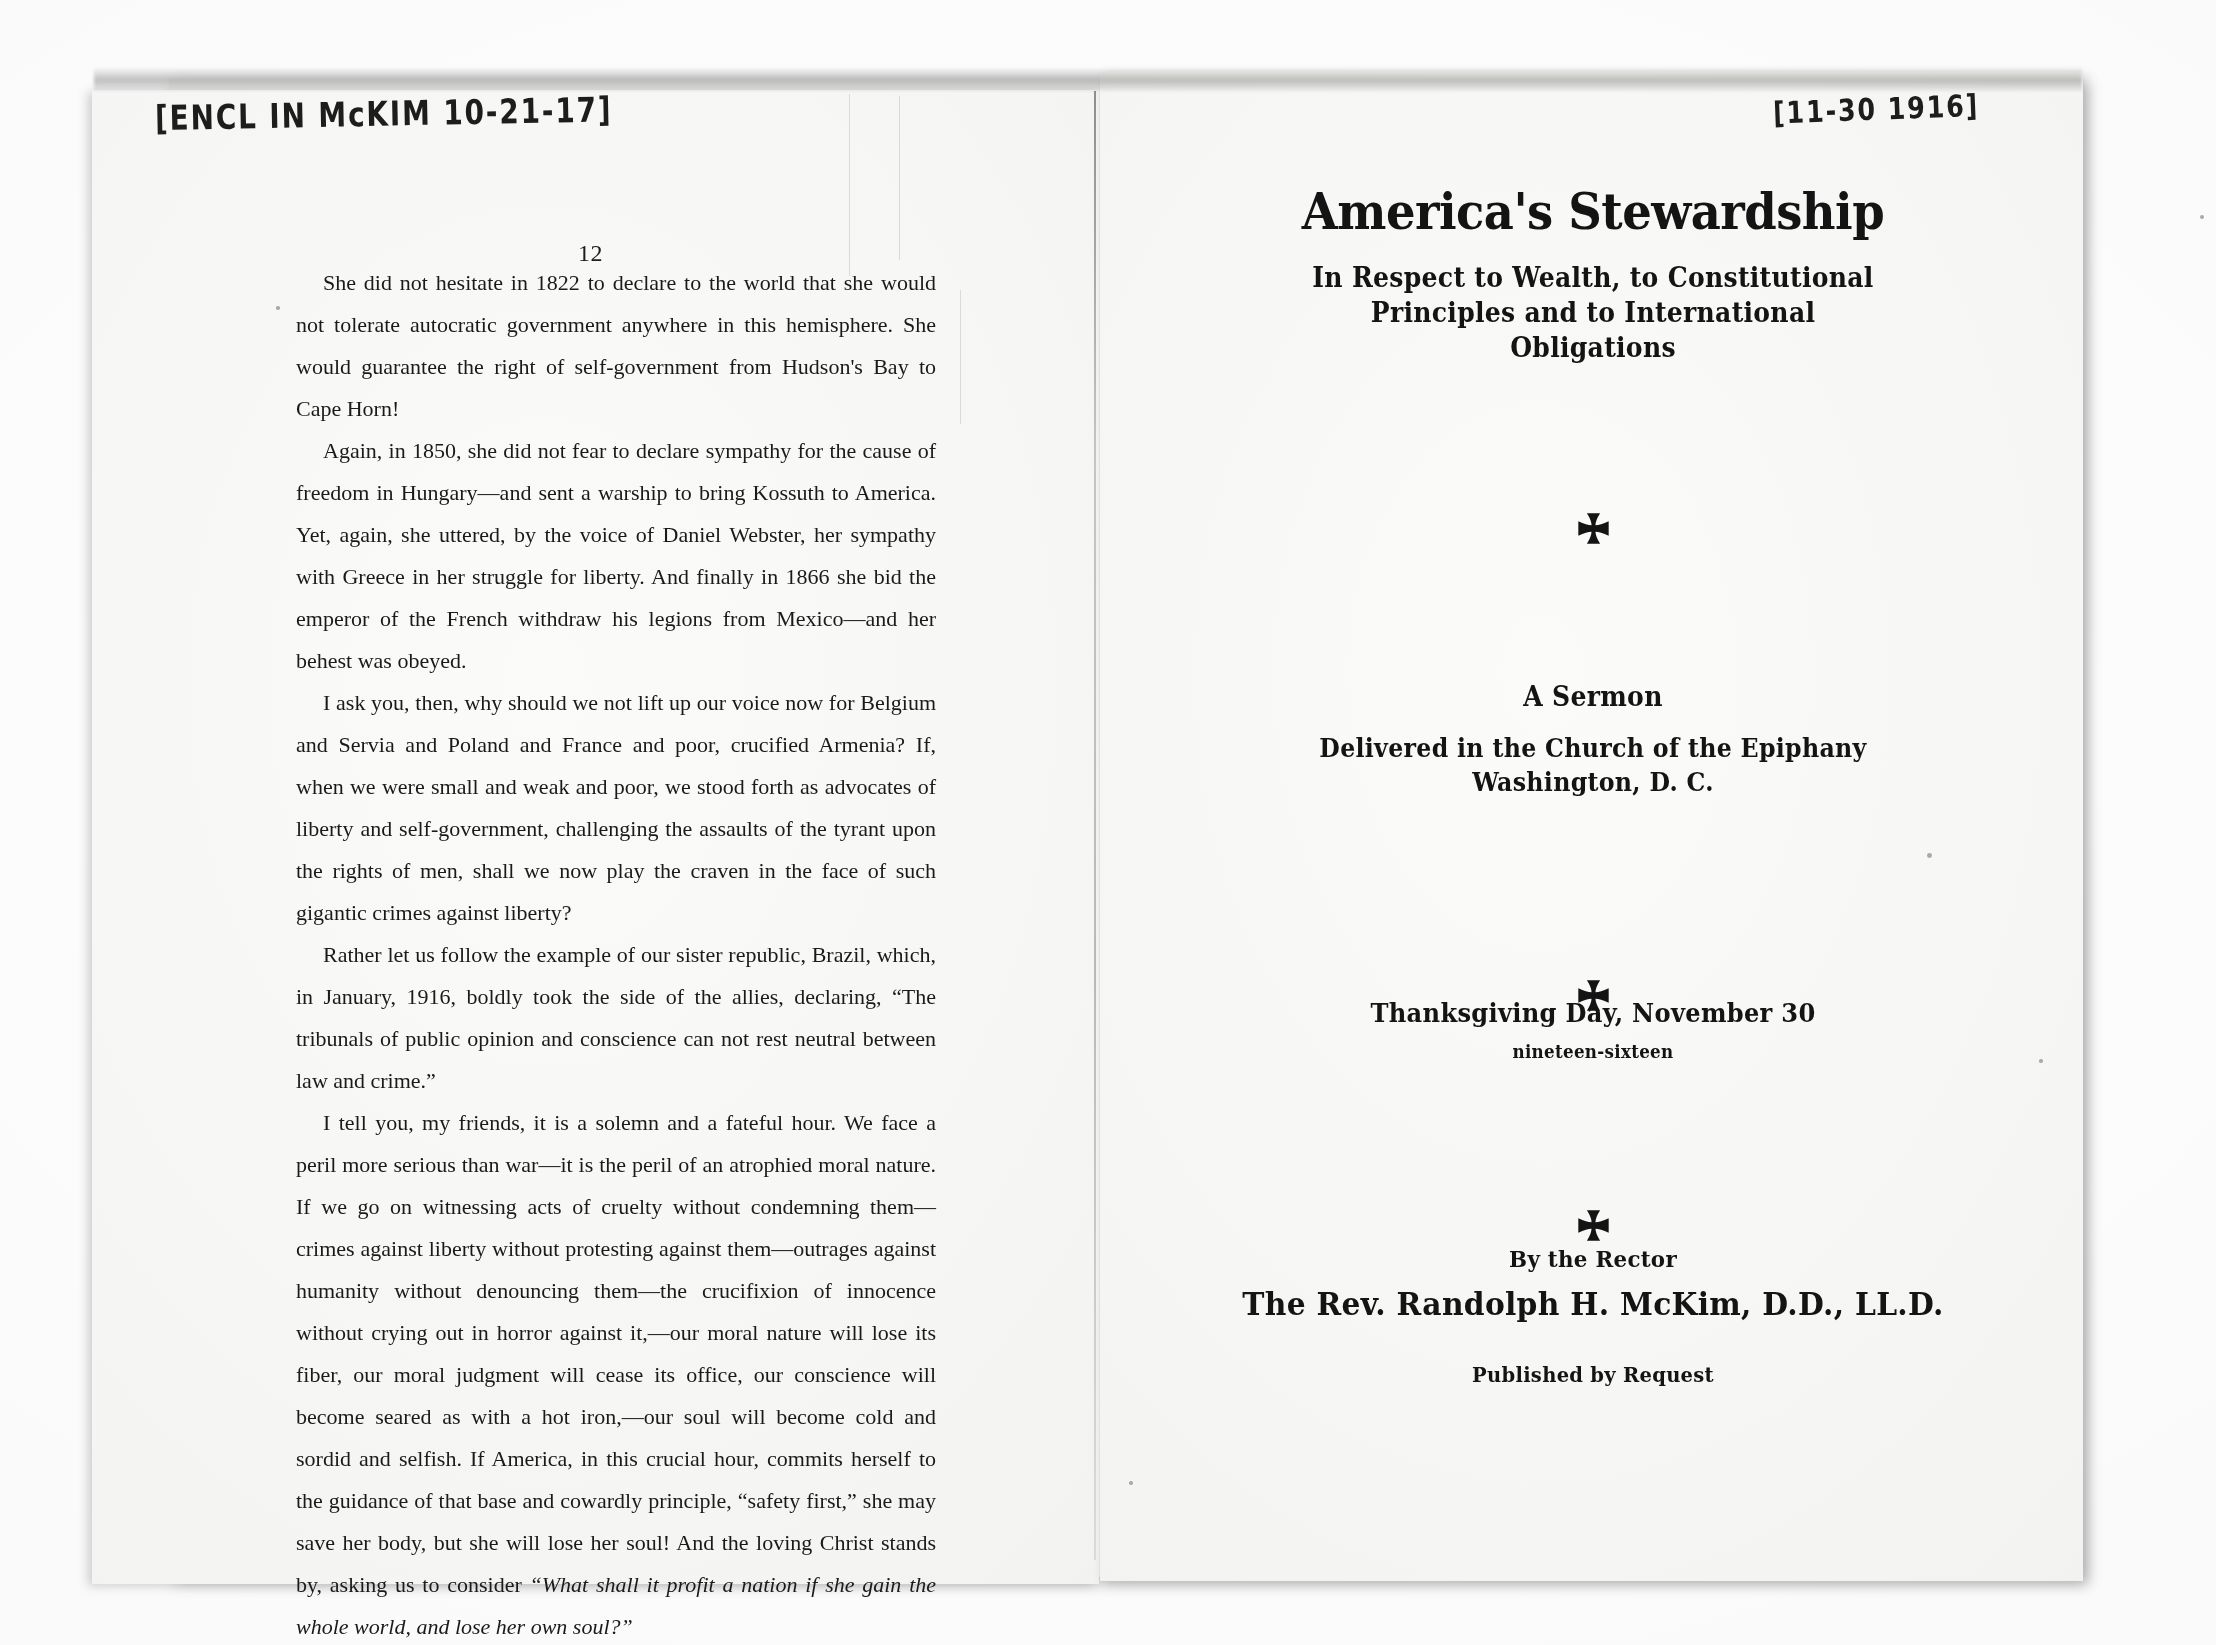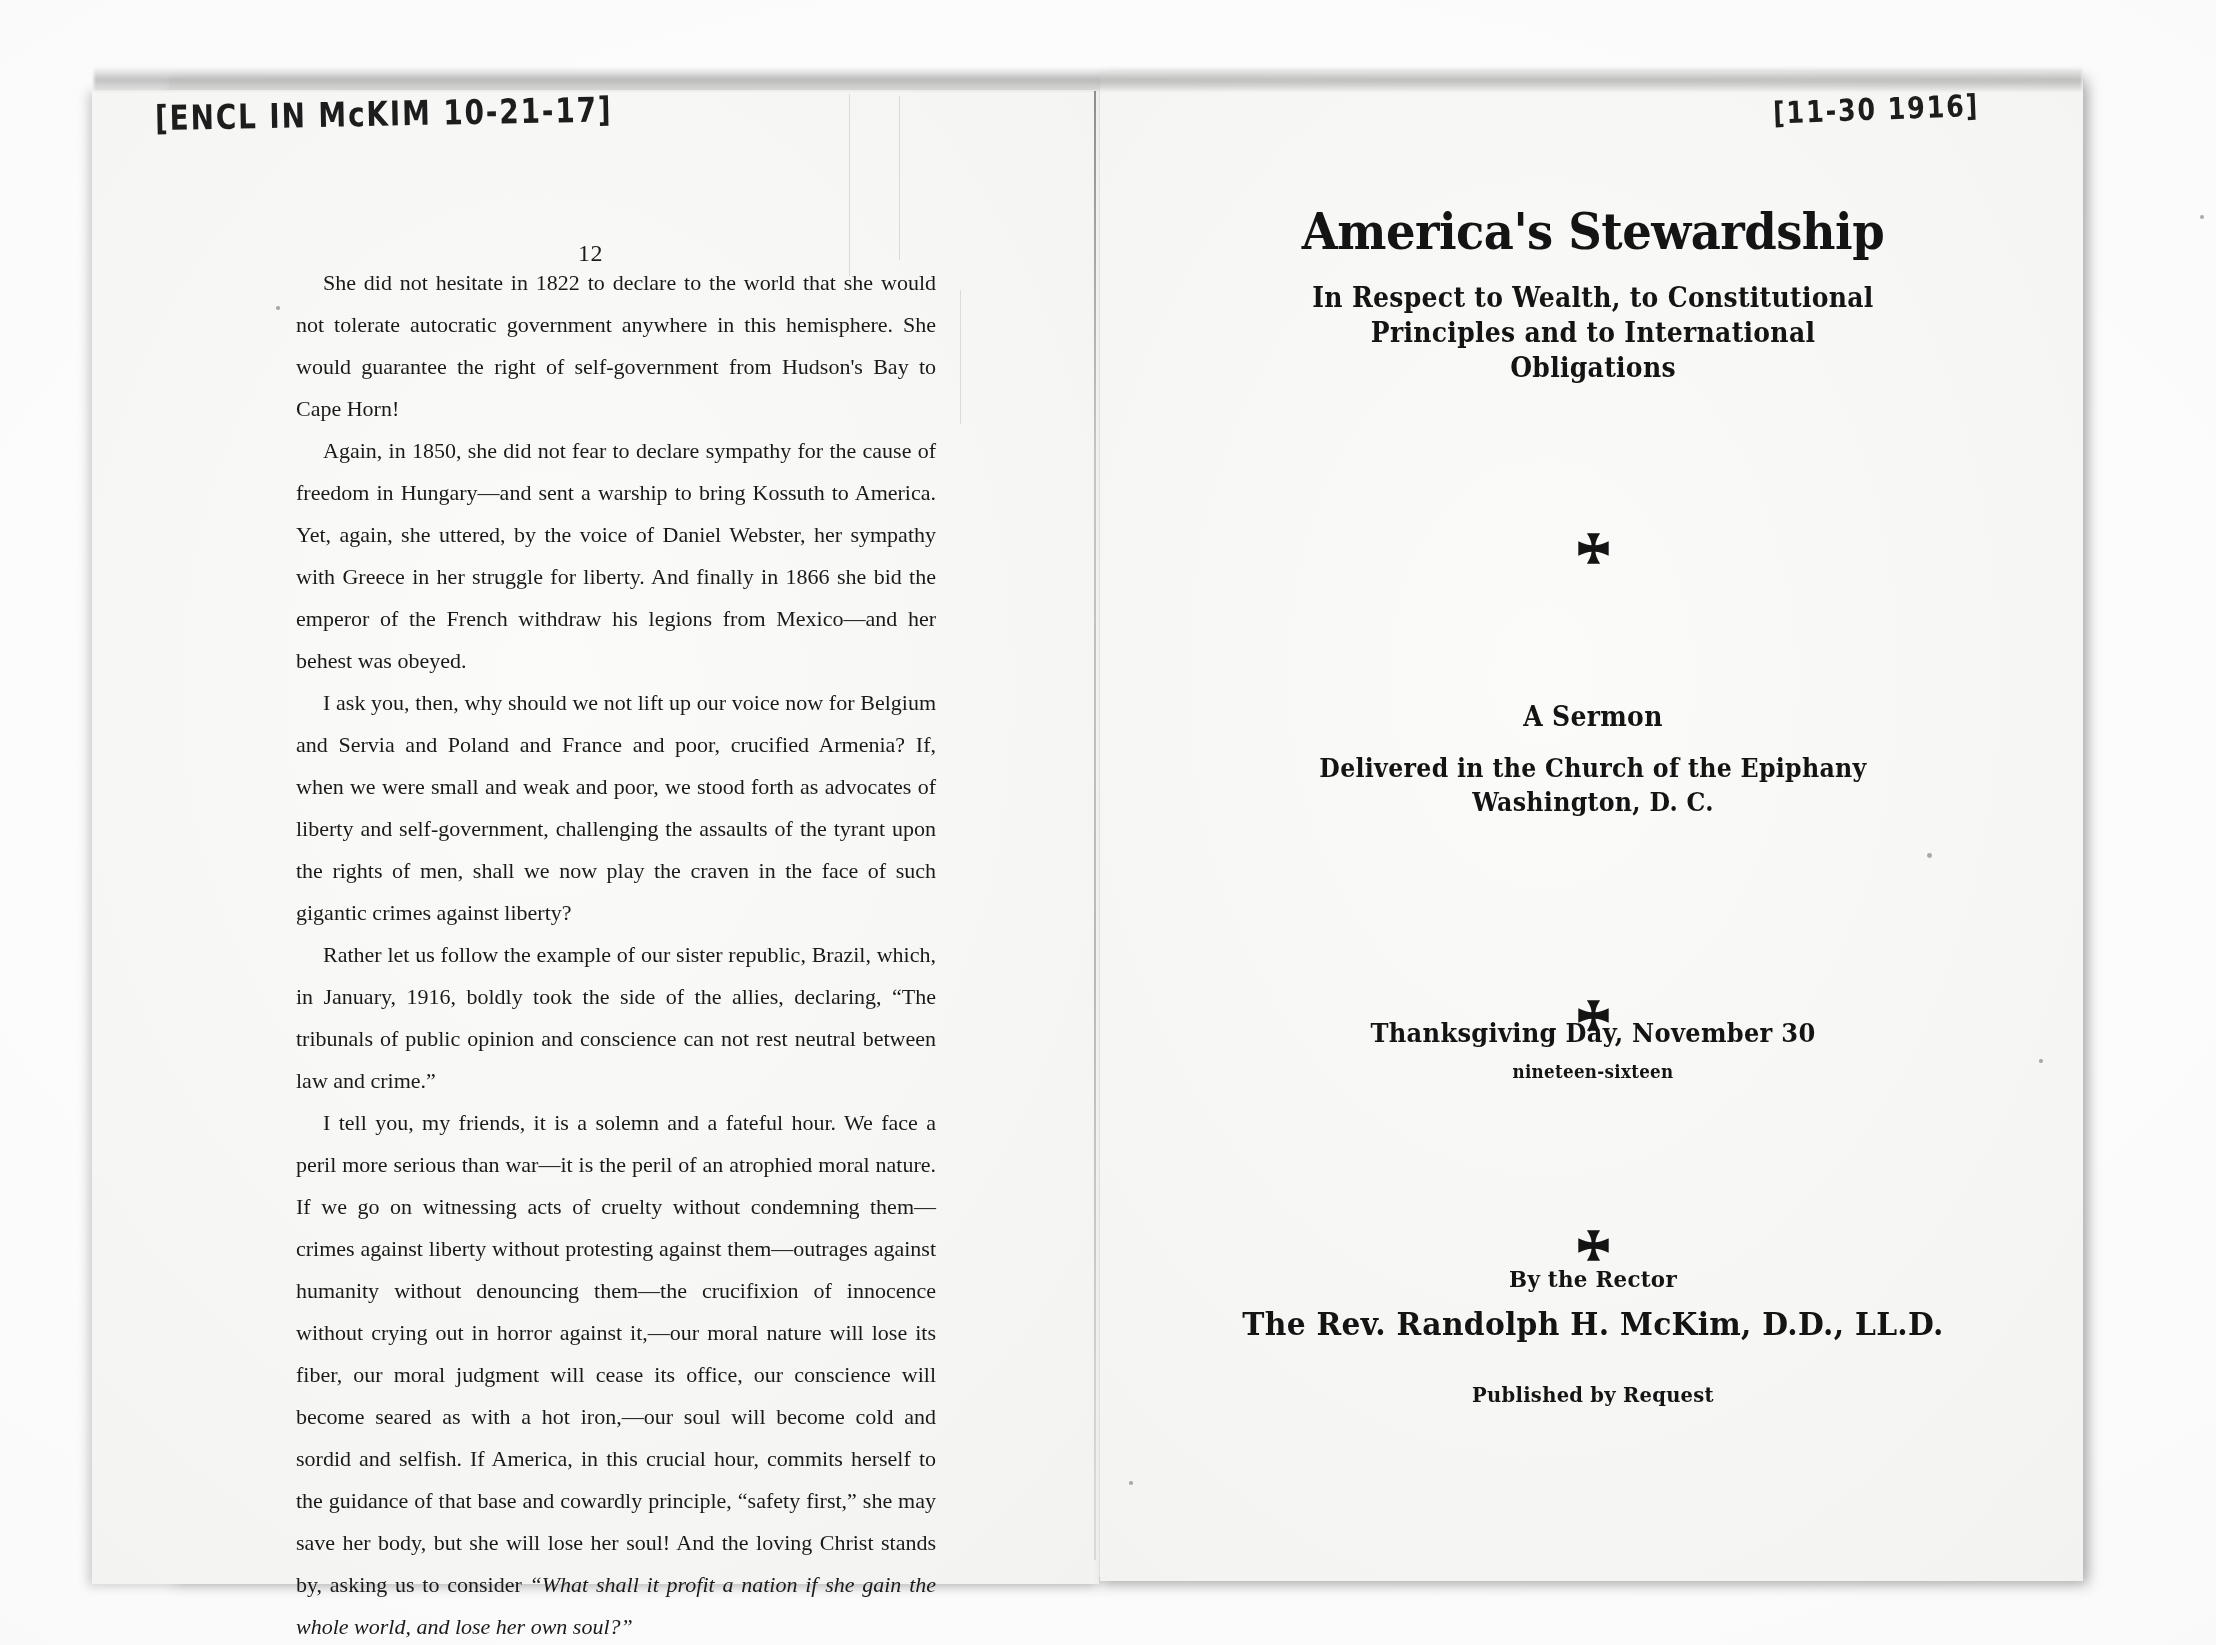--- a/index.html
+++ b/index.html
@@ -149,21 +149,21 @@
     color: #141414;
     text-align: center;
     
     transform: scaleX(0.93);
     letter-spacing: 0.3px;
   }
 
   #title-page {
     position: absolute;
     left: 1135px;
-    top: 80px;
+    top: 60px;
     width: 916px;
     height: 1509px;
   }
 
   #main-title {
     position: absolute;
     left: 0;
     top: 124px;
     width: 100%;
     font-size: 50px;

